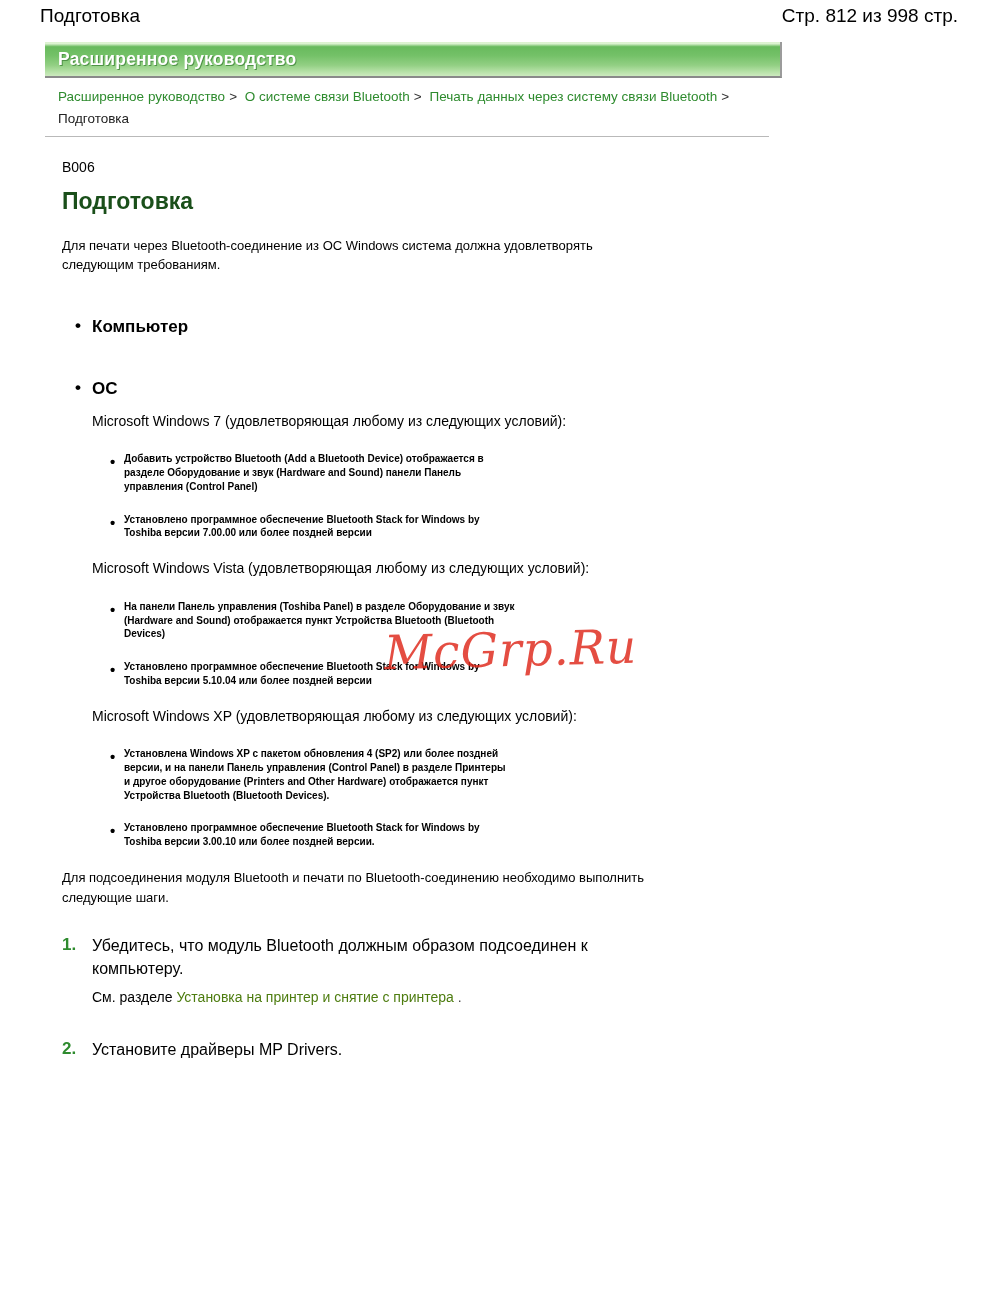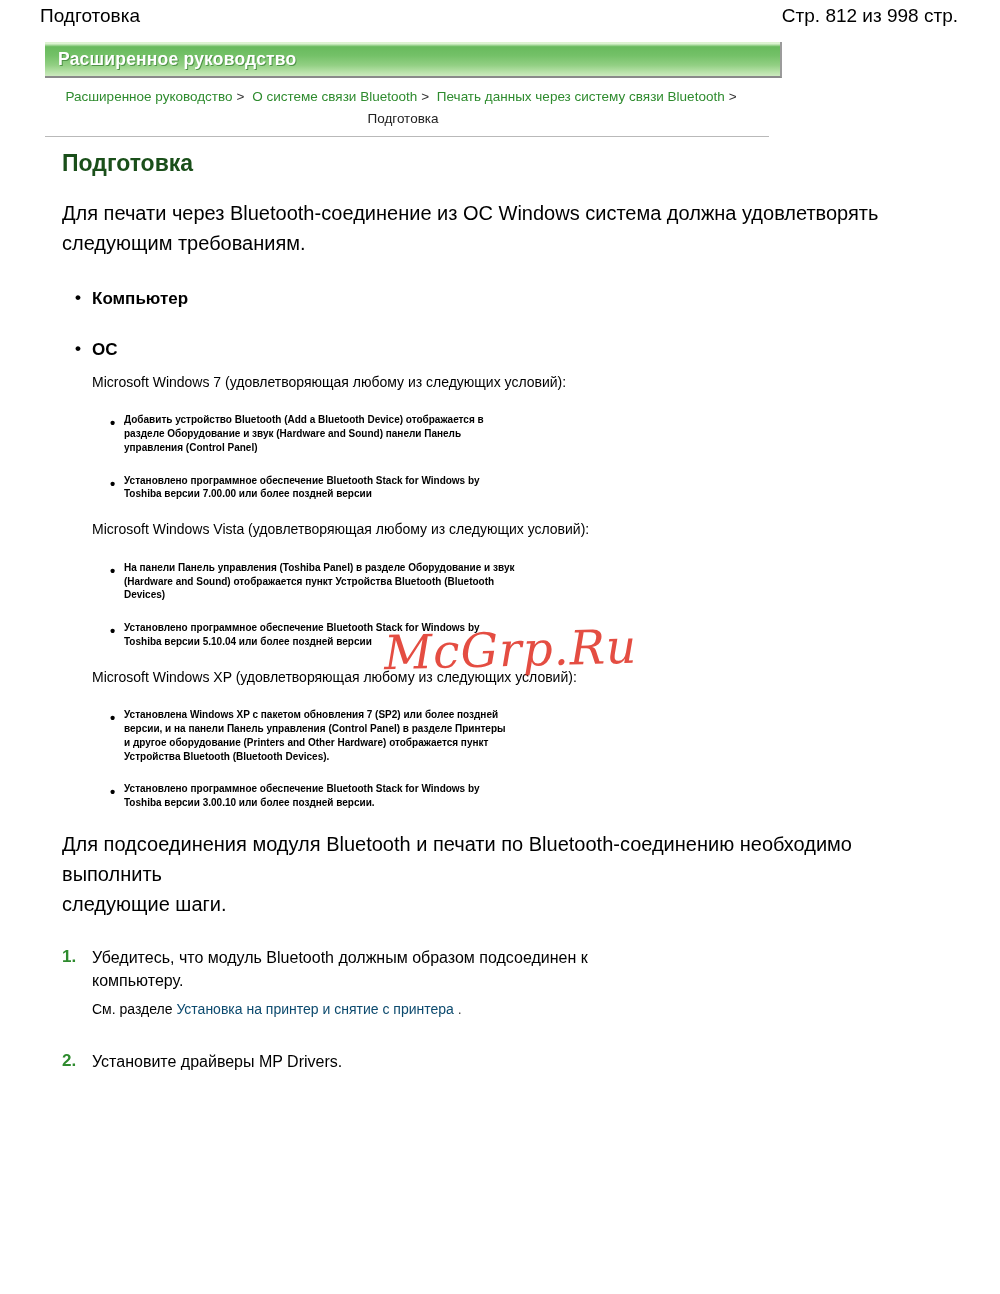--- a/index.html
+++ b/index.html
@@ -33,41 +33,40 @@
     color: #fff; font-weight: bold; font-size: 17.5px;
     padding-left: 13px; letter-spacing: .2px;
     text-shadow: 1px 1px 0 #4f9347;
   }
   
   .breadcrumb {
     margin: 8px 0 0 58px;
     width: 690px;
     font-size: 13.5px; line-height: 1.65;
     color: #222;
-    text-align: center;
   }
   .breadcrumb a { color: #2e8b2e; text-decoration: none; cursor: pointer; }
   .breadcrumb .sep { color: #333; padding: 0 4px; }
   .rule {
     margin: 5px 0 0 45px; width: 724px;
     border-top: 1px solid #b9b9b9;
   }
   
   .content { margin: 0 0 0 62px; width: 880px; }
   .doc-code { margin-top: 22px; font-size: 14px; }
   h1.doc-title {
     margin-top: 13px;
     font-size: 23px; font-weight: bold; color: #1a4f1a;
   }
   .ml { white-space: pre-line; }
-  p.body-text { font-size: 20px; line-height: 1.5; }
+  p.body-text { font-size: 13px; line-height: 1.5; }
   .intro { margin-top: 21px; }
 
   
-  .req { margin-top: 31px; }
+  .req { margin-top: 42px; }
   .req-title {
     position: relative;
     margin-left: 30px;
     font-size: 17px; font-weight: bold;
   }
   .req-title::before {
     content: "\2022";
     position: absolute; left: -17px; top: -1px;
     font-size: 17px;
   }
@@ -97,21 +96,21 @@
   
   .steps { margin-top: 27px; }
   .step { display: flex; margin-bottom: 33px; }
   .step-num {
     flex: 0 0 30px;
     color: #2e8b2e; font-weight: bold; font-size: 17px;
     padding-top: 1px;
   }
   .step-text { font-size: 16px; line-height: 1.45; }
   .step-see { margin-top: 9px; font-size: 14px; }
-  .step-see a { color: #0c4a6e; text-decoration: none; cursor: pointer; text-align: center; }
+  .step-see a { color: #4d7c0f; text-decoration: none; cursor: pointer; text-align: center; }
   .step-see .suffix { color: #444; }
 
   
   .watermark {
     position: absolute;
     left: 384px; top: 622px;
     font-family: "DejaVu Serif", serif;
     font-style: italic;
     font-size: 47px;
     color: rgba(222, 38, 24, 0.82);
@@ -136,20 +135,21 @@
 <div class="breadcrumb">
   <a>Расширенное руководство</a><span class="sep">&gt;</span>
   <a>О системе связи Bluetooth</a><span class="sep">&gt;</span>
   <a>Печать данных через систему связи Bluetooth</a><span class="sep">&gt;</span>
   <span>Подготовка</span>
 </div>
 <div class="rule"></div>
 
 <div class="content">
 
+  <div class="doc-code">B006</div>
 
   <h1 class="doc-title">Подготовка</h1>
 
   <p class="body-text ml intro">Для печати через Bluetooth-соединение из ОС Windows система должна удовлетворять
 следующим требованиям.</p>
 
   <div class="req">
     <div class="req-title">Компьютер</div>
   </div>
 
@@ -169,21 +169,21 @@
     <ul class="os-items">
       <li class="ml">На панели Панель управления (Toshiba Panel) в разделе Оборудование и звук
 (Hardware and Sound) отображается пункт Устройства Bluetooth (Bluetooth
 Devices)</li>
       <li class="ml">Установлено программное обеспечение Bluetooth Stack for Windows by
 Toshiba версии 5.10.04 или более поздней версии</li>
     </ul>
 
     <div class="os-intro ml">Microsoft Windows XP (удовлетворяющая любому из следующих условий):</div>
     <ul class="os-items">
-      <li class="ml">Установлена Windows XP с пакетом обновления 7 (SP2) или более поздней
+      <li class="ml">Установлена Windows XP с пакетом обновления 4 (SP2) или более поздней
 версии, и на панели Панель управления (Control Panel) в разделе Принтеры
 и другое оборудование (Printers and Other Hardware) отображается пункт
 Устройства Bluetooth (Bluetooth Devices).</li>
       <li class="ml">Установлено программное обеспечение Bluetooth Stack for Windows by
 Toshiba версии 3.00.10 или более поздней версии.</li>
     </ul>
 
   </div>
 
   <p class="body-text ml transition">Для подсоединения модуля Bluetooth и печати по Bluetooth-соединению необходимо выполнить

